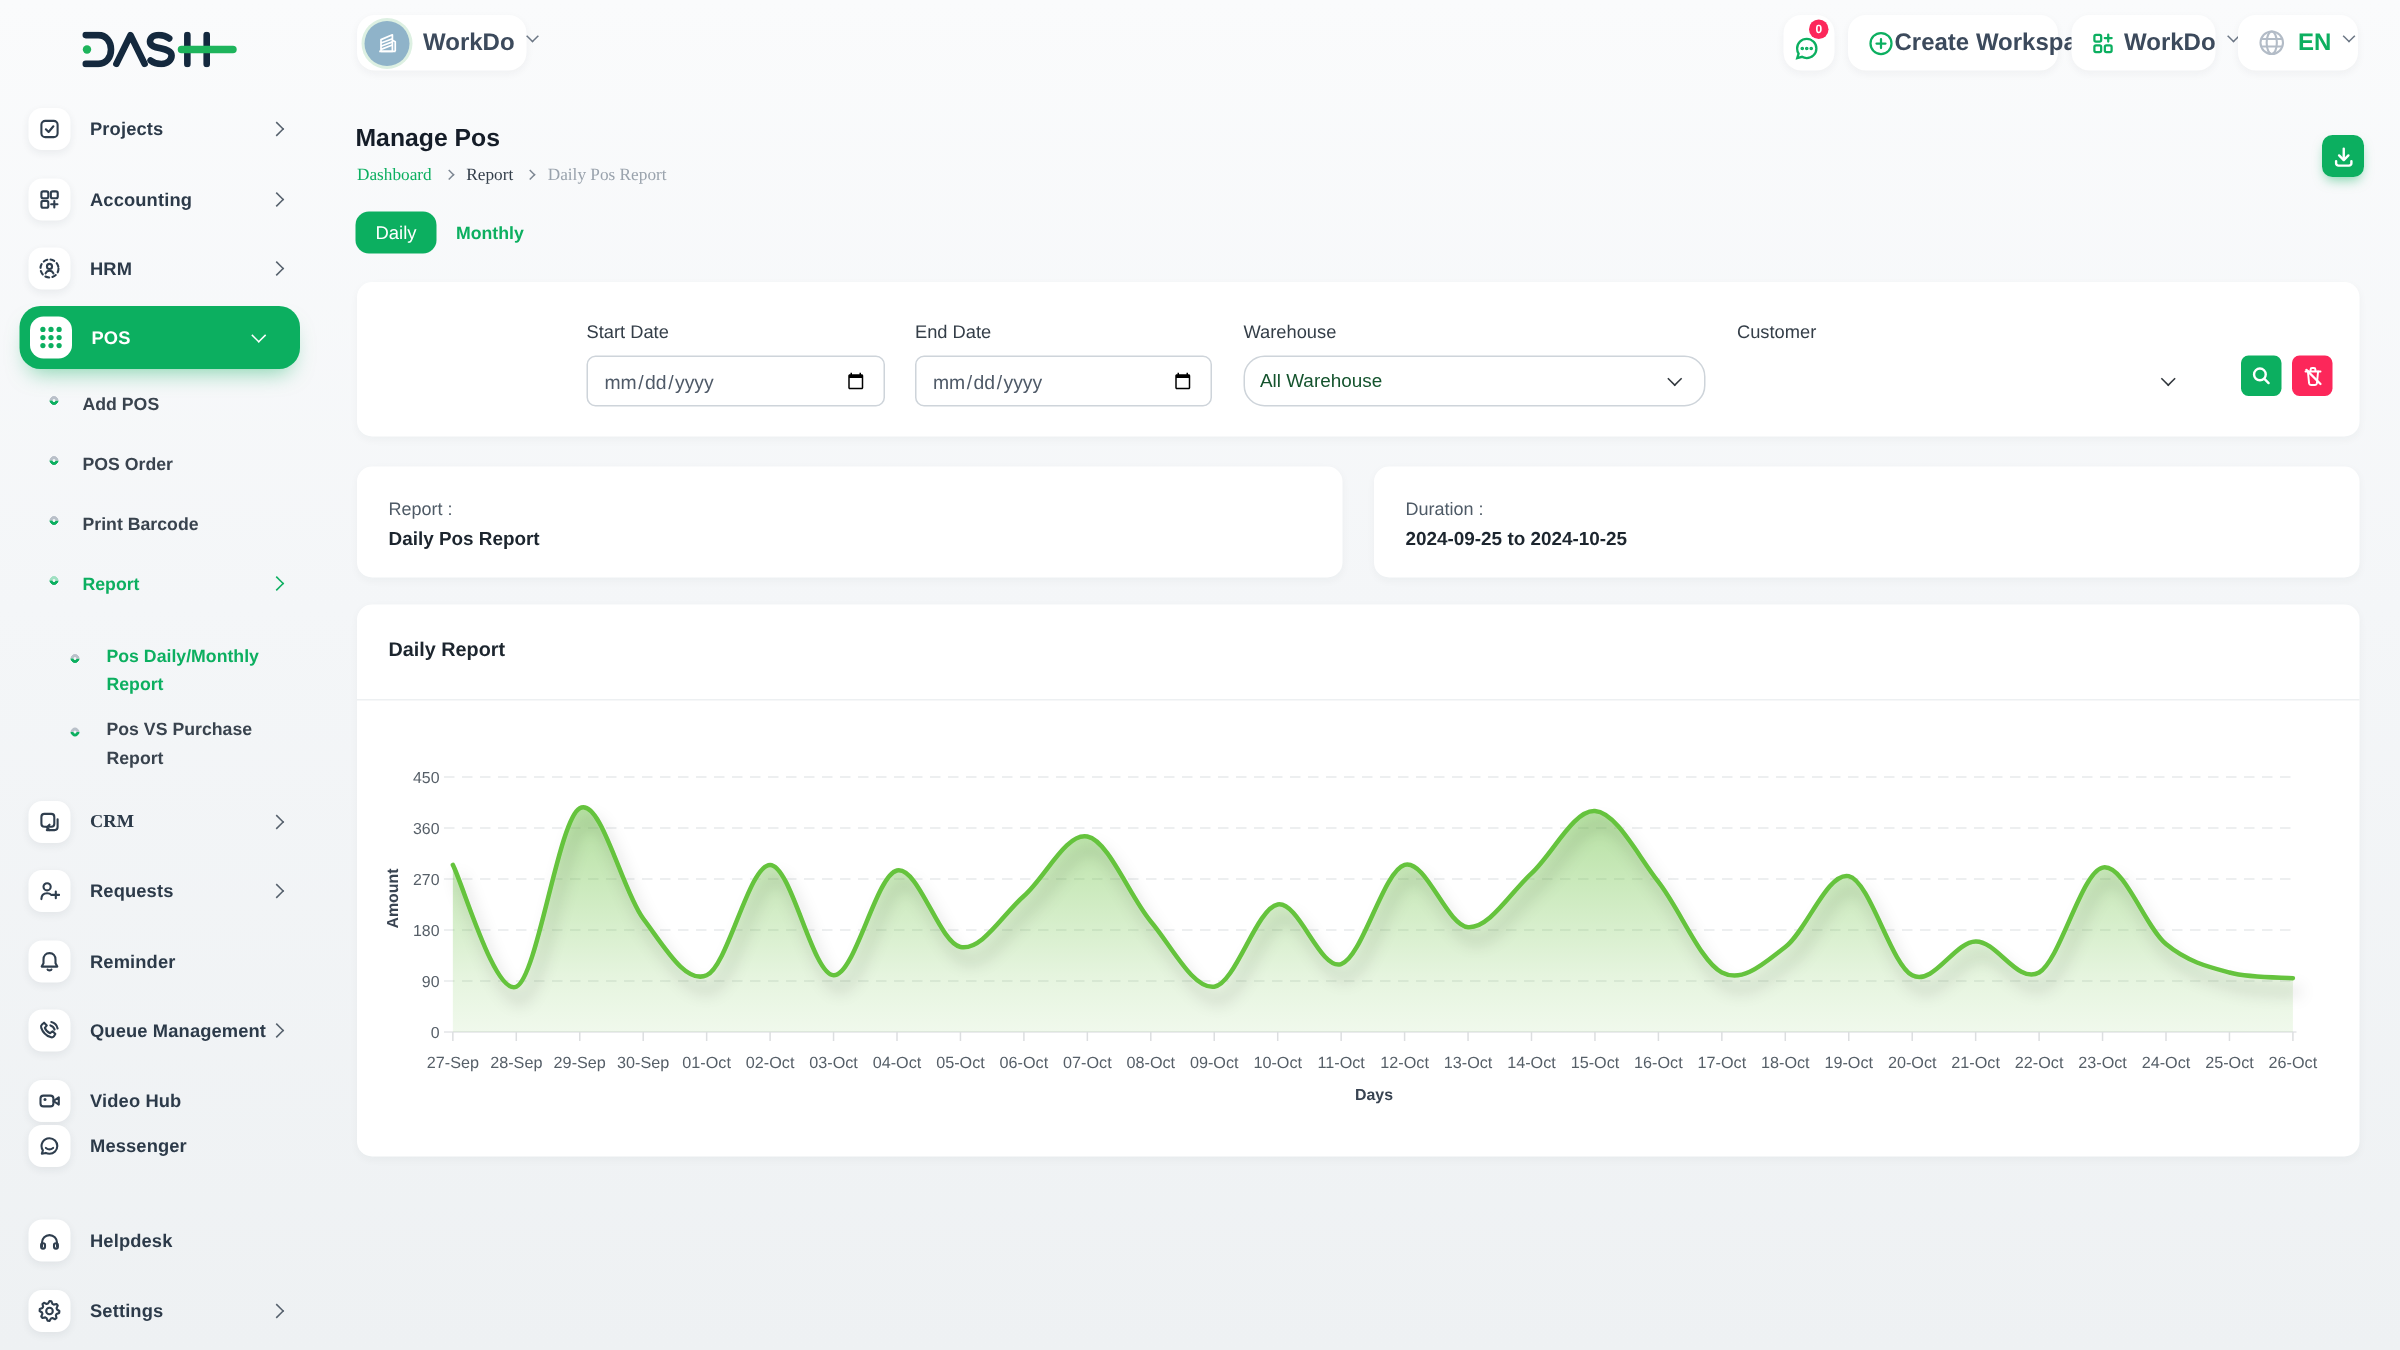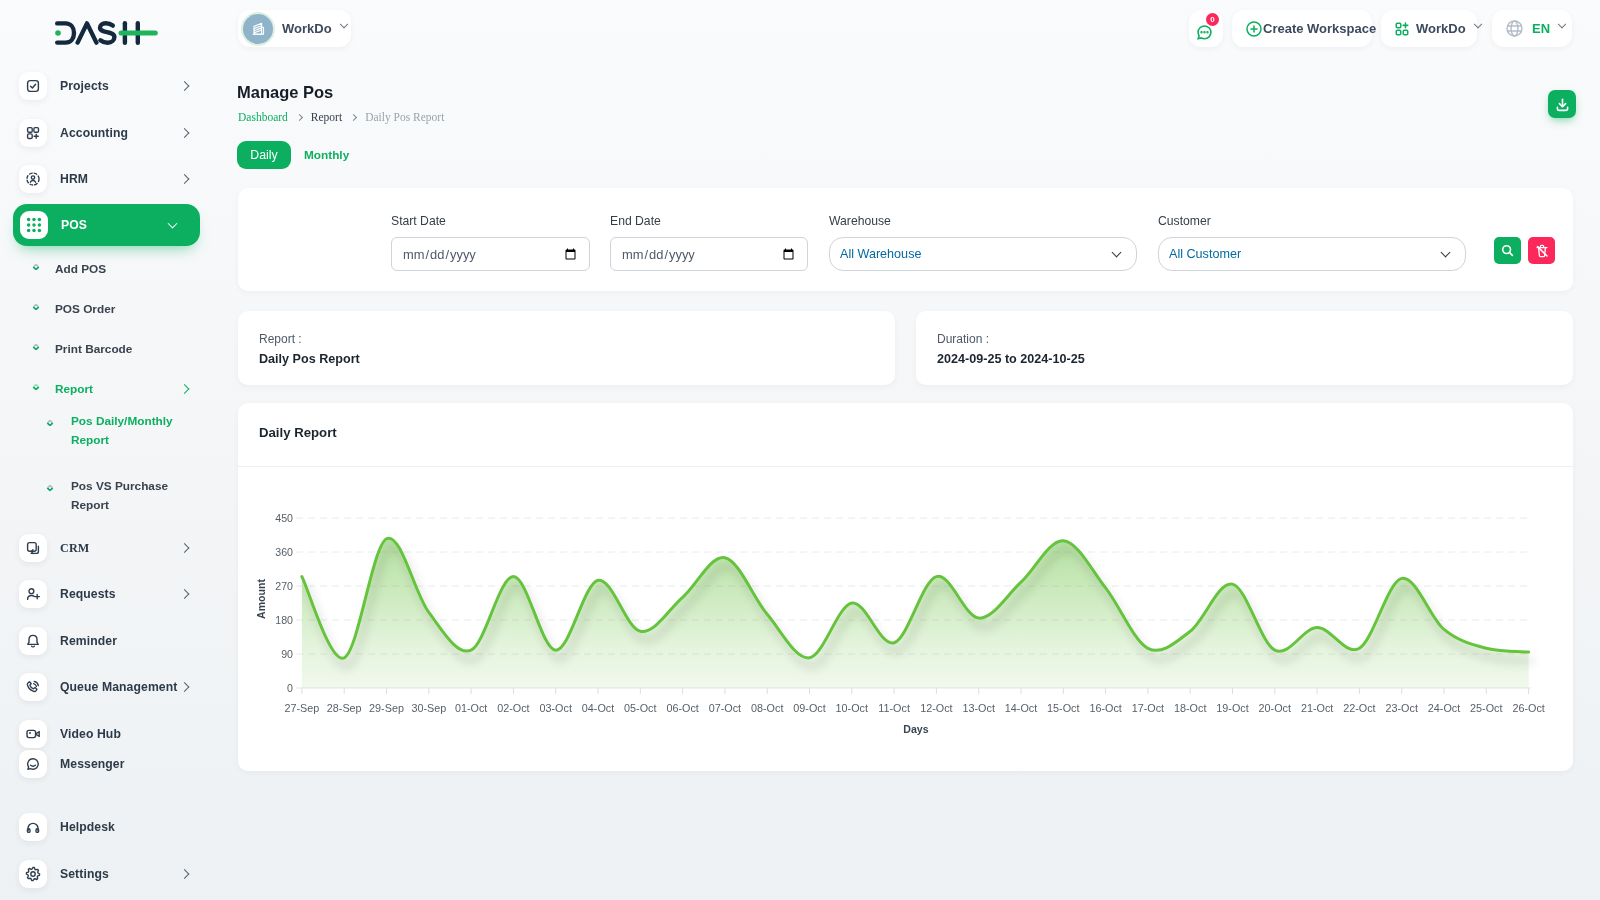--- a/index.html
+++ b/index.html
@@ -17,37 +17,37 @@
 .chev.down { transform:translateY(-70%) rotate(45deg); border-color:#fff; }
 .pill { position:absolute; left:13px; top:204px; width:187px; height:42px; background:#0caf60; border-radius:14px; box-shadow:0 8px 14px -6px rgba(12,175,96,.5); }
 .sub { position:absolute; left:0; width:210px; }
 .subdot { position:absolute; width:6px; height:6px; border-radius:50%; border:2px solid #b9c0c9; border-bottom-color:#0caf60; border-left-color:#0caf60; transform:rotate(-45deg); }
 .sublabel { font-size:11.8px; font-weight:700; color:#39434e; position:absolute; white-space:nowrap; }
 svg.ic { display:block; }
 
 
 .hpill { position:absolute; top:10px; height:37px; background:#fff; border-radius:12px; box-shadow:0 2px 6px rgba(30,42,56,.05); display:flex; align-items:center; }
 .hpill svg { flex-shrink:0; }
-.htxt { font-size:13px; font-weight:700; color:#3c4a5c; white-space:nowrap; }
+.htxt { font-size:16px; font-weight:700; color:#3c4a5c; white-space:nowrap; }
 .hchev { width:6px; height:6px; border-right:1.5px solid #6b7684; border-bottom:1.5px solid #6b7684; transform:rotate(45deg) translate(-2px,-2px); margin-left:9px; margin-top:-3px; flex-shrink:0; }
 
 
 #h1 { position:absolute; left:237px; top:83px; font-size:16.5px; font-weight:700; color:#151d28; }
 #crumb { position:absolute; left:238px; top:111px; font-size:11.5px; color:#9aa3ad;font-family:Liberation Serif, serif; }
 #crumb .g { color:#0caf60; } #crumb .d { color:#343f4b; }
 #crumb .sep { display:inline-block; width:5px; height:5px; border-right:1.4px solid #7d8793; border-bottom:1.4px solid #7d8793; transform:rotate(-45deg); margin:0 9px 1px 9px; }
 
 .tab-daily { position:absolute; left:237px; top:141px; width:54px; height:28px; background:#0caf60; border-radius:9px; color:#fff; font-size:12.3px; font-weight:400; text-align:center; line-height:28px; }
 .tab-monthly { position:absolute; left:304px; top:141px; font-size:11.8px; font-weight:700; color:#0caf60; line-height:28px; }
 #dlbtn { position:absolute; left:1548px; top:90px; width:28px; height:28px; background:#0caf60; border-radius:7px; display:flex; align-items:center; justify-content:center; box-shadow:0 4px 8px -2px rgba(12,175,96,.5); }
 
 
 .flabel { position:absolute; top:26px; font-size:12.2px; color:#343e48;text-align:right; }
 .finput { position:absolute; top:49px; height:34px; border:1px solid #ced4da; border-radius:6px; background:#fff; font-family:"Liberation Sans",sans-serif; font-size:12.9px; color:#4f5a68; padding:0 10px; }
-select.finput { appearance:none; -webkit-appearance:none; padding-right:30px; color:#0369a1; font-size:12.6px;border-radius:14px; }
+select.finput { appearance:none; -webkit-appearance:none; padding-right:30px; color:#14532d; font-size:12.6px;border-radius:14px; }
 .selchev { position:absolute; width:7px; height:7px; border-right:1.5px solid #30363c; border-bottom:1.5px solid #30363c; transform:rotate(45deg); pointer-events:none; }
 .sqbtn { position:absolute; top:49px; width:27px; height:27px; border-radius:5px; display:flex; align-items:center; justify-content:center; }
 
 
 .ilabel { font-size:12px; color:#4e5a66; position:absolute; left:21px; top:21px; }
 .ival { font-size:12.6px; font-weight:700; color:#1c252e; position:absolute; left:21px; top:41px; }
 
 
 #chartcard { left:238px; top:403px; width:1335px; height:368px; }
 #chartcard h3 { position:absolute; left:21px; top:22px; font-size:13.2px; font-weight:700; color:#1c252e; }
@@ -209,21 +209,21 @@
 </div>
 <div class="sub" style="top:328.5px; height:40px;">
   <span class="subdot" style="left:33px; top:15px; "></span>
   <span class="sublabel" style="left:55px; top:50%; transform:translateY(-50%); color:#39434e;">Print Barcode</span>
 </div>
 <div class="sub" style="top:368.5px; height:40px;">
   <span class="subdot" style="left:33px; top:15px; border-color:#9fe0c2; border-bottom-color:#0caf60; border-left-color:#0caf60;"></span>
   <span class="sublabel" style="left:55px; top:50%; transform:translateY(-50%); color:#0caf60;">Report</span>
         <span class="chev" style="right:22px; border-color:#0caf60;"></span>
 </div>
-<div class="sub" style="top:412px; height:56px;">
+<div class="sub" style="top:428px; height:56px;">
   <span class="subdot" style="left:47px; top:8px;"></span>
   <span class="sublabel" style="left:71px; top:0; line-height:18.5px; color:#0caf60;">Pos Daily/Monthly<br>Report</span>
 </div>
 <div class="sub" style="top:477px; height:56px;">
   <span class="subdot" style="left:47px; top:8px;"></span>
   <span class="sublabel" style="left:71px; top:0; line-height:18.5px;">Pos VS Purchase<br>Report</span>
 </div>
 </div>
 </div>
 
@@ -296,21 +296,20 @@
 
 <div class="card" id="filtercard" style="left:238px; top:188px; width:1335px; height:103px;">
   <div class="flabel" style="left:153px;">Start Date</div>
   <div class="flabel" style="left:372px;">End Date</div>
   <div class="flabel" style="left:591px;">Warehouse</div>
   <div class="flabel" style="left:920px;">Customer</div>
   <input type="date" class="finput" style="left: 153px; width: 199px;">
   <input type="date" class="finput" style="left: 372px; width: 198px;">
   <select class="finput" style="left:591px; width:308px;"><option>All Warehouse</option></select>
   <span class="selchev" style="left:875px; top:61px;"></span>
-  <select class="finput" style="left:920px; width:308px;"><option>All Customer</option></select>
   <span class="selchev" style="left:1204px; top:61px;"></span>
   <div class="sqbtn" style="left:1256px; background:#0caf60;">
     <svg width="13" height="13" viewBox="0 0 13 13" fill="none" stroke="#fff" stroke-width="1.6" stroke-linecap="round">
         <circle cx="5.6" cy="5.6" r="3.9"></circle>
         <path d="M8.6 8.6l2.8 2.8"></path>
       </svg>
   </div>
   <div class="sqbtn" style="left:1290px; background:#fc275a;">
     <svg width="14" height="14" viewBox="0 0 14 14" fill="none" stroke="#fff" stroke-width="1.3" stroke-linecap="round" stroke-linejoin="round">
         <path d="M3.6 3.6l.8 8a1.3 1.3 0 0 0 1.3 1.1h2.6a1.3 1.3 0 0 0 1.3-1.1l.8-8"></path>

